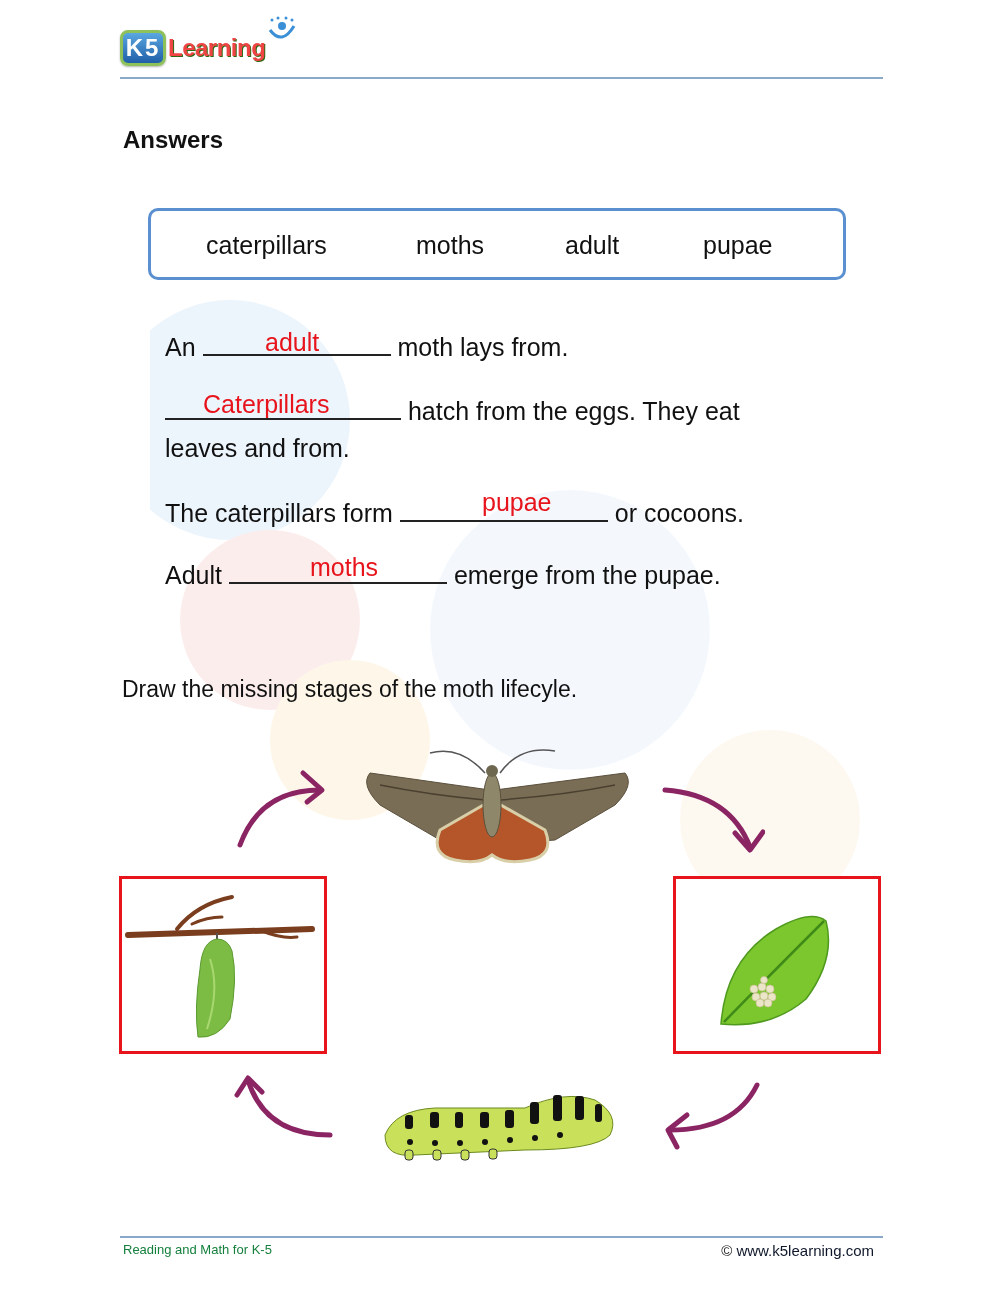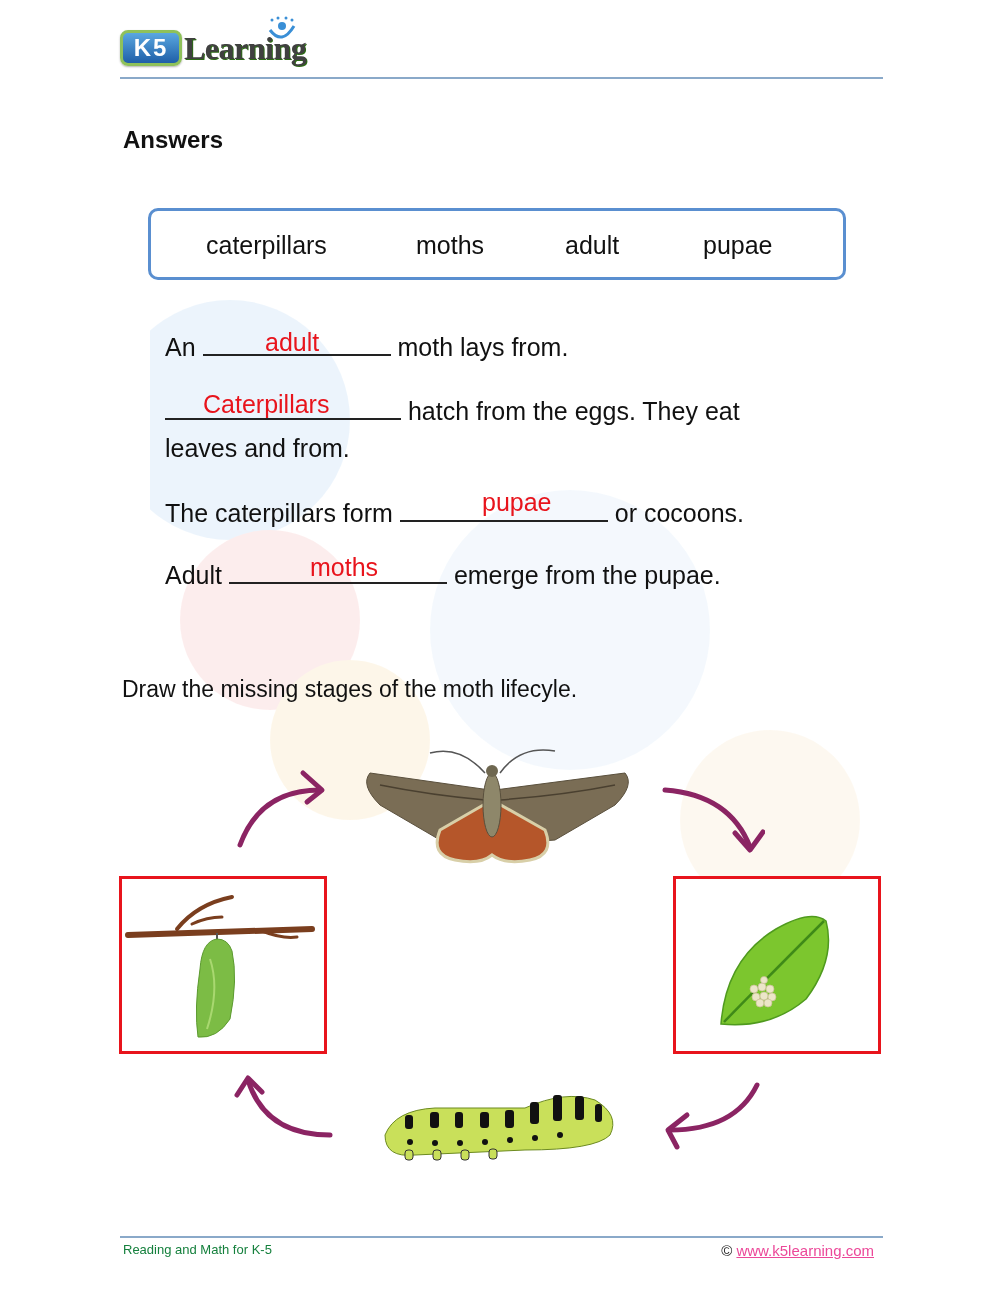--- a/index.html
+++ b/index.html
@@ -8,30 +8,30 @@
 
   
   .watermark {
     position: absolute; left: 150px; top: 300px; width: 760px; height: 600px;
     pointer-events: none; opacity: 0.18;
   }
 
   
   .logo { position: absolute; left: 120px; top: 22px; height: 52px; display: flex; align-items: center; }
   .logo-k5 {
-    width: 62px; height: 36px; border-radius: 8px;
+    width: 46px; height: 36px; border-radius: 8px;
     background: linear-gradient(#5aa7e0, #1f5fa8);
     border: 3px solid #8fc15a;
     color: #fff; font-weight: bold; font-size: 24px;
     display: flex; align-items: center; justify-content: center; letter-spacing: 2px;
     box-shadow: 0 1px 2px rgba(0,0,0,0.3);
   }
   .logo-text {
-    font-size: 32px; font-weight: bold; color: #404040; margin-left: 2px;
-    text-shadow: 1px 1px 0 #2c6b14; letter-spacing: -0.5px; font-family: Liberation Serif, serif;
+    font-size: 24px; font-weight: bold; color: #ef4444; margin-left: 2px;
+    text-shadow: 1px 1px 0 #2c6b14; letter-spacing: -0.5px;
   }
   .logo-figure { position: absolute; left: 142px; top: -6px; width: 40px; height: 30px; }
   .header-rule { position: absolute; left: 120px; top: 77px; width: 763px; height: 2px; background: #8aa9c9; }
 
   .title {
     position: absolute; left: 123px; top: 126px;
     font-size: 24px; font-weight: bold; 
     text-decoration-thickness: 3px; text-underline-offset: 4px;
   }
 
@@ -51,21 +51,21 @@
   .instruction { position: absolute; left: 122px; top: 676px; font-size: 23px; }
 
   
   .stage-box { position: absolute; border: 3px solid #e8141c; background: #fff; }
   .arrow { position: absolute; }
 
   
   .footer-rule { position: absolute; left: 120px; top: 1236px; width: 763px; height: 2px; background: #8aa9c9; }
   .footer-left { position: absolute; left: 123px; top: 1242px; font-size: 13px; color: #15803d; }
   .footer-right { position: absolute; right: 126px; top: 1242px; font-size: 15px; color: #222; }
-  .footer-right a { color: #ec4899; text-decoration: underline; }
+  .footer-right a { color: #0f172a; }
 </style>
 </head>
 <body>
 
 <svg class="watermark" viewBox="0 0 760 600">
   <circle cx="80" cy="120" r="120" fill="#9cc8f0"></circle>
   <circle cx="120" cy="320" r="90" fill="#f4a0a0"></circle>
   <circle cx="200" cy="440" r="80" fill="#f7d28a"></circle>
   <circle cx="420" cy="330" r="140" fill="#c4def5"></circle>
   <circle cx="620" cy="520" r="90" fill="#f7dcb0"></circle>

